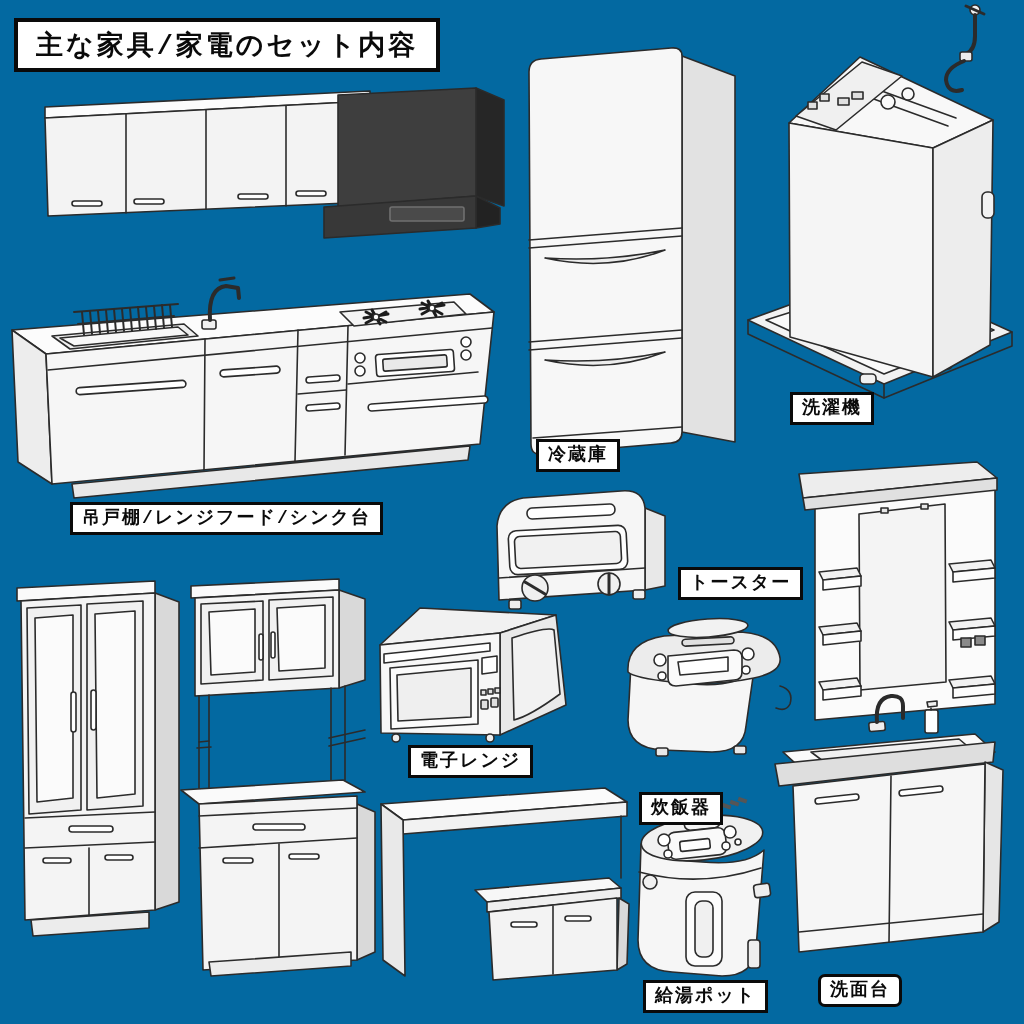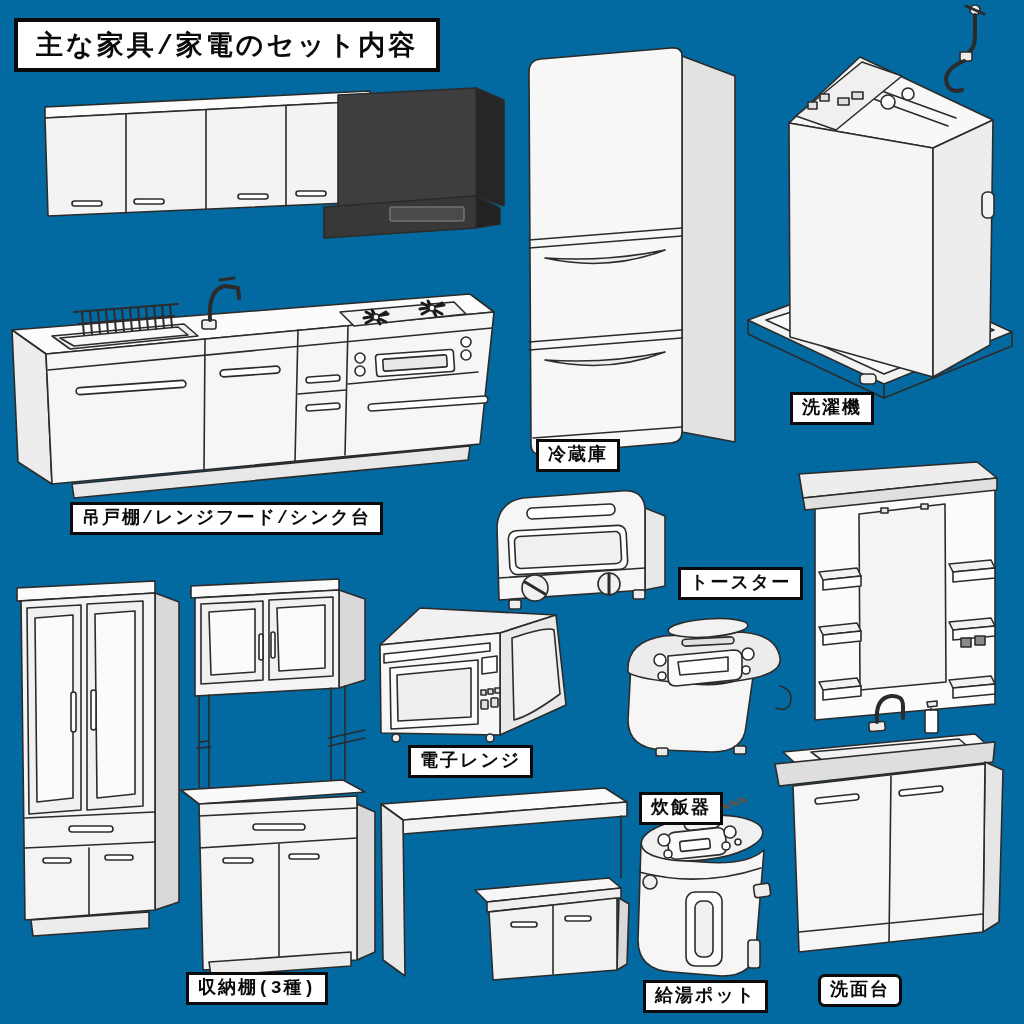--- a/index.html
+++ b/index.html
@@ -366,17 +366,16 @@
       </g>
     </svg>
   </div>
 
   <div class="tag tag-kitchen">吊戸棚/レンジフード/シンク台</div>
   <div class="tag tag-fridge">冷蔵庫</div>
   <div class="tag tag-washer">洗濯機</div>
   <div class="tag tag-toaster">トースター</div>
   <div class="tag tag-microwave">電子レンジ</div>
   <div class="tag tag-ricecooker">炊飯器</div>
-  <div class="tag tag-storage">収納棚(3種)</div>
   <div class="tag tag-pot">給湯ポット</div>
   <div class="tag tag-washstand">洗面台</div>
 
 </div>
 
 </body></html>

